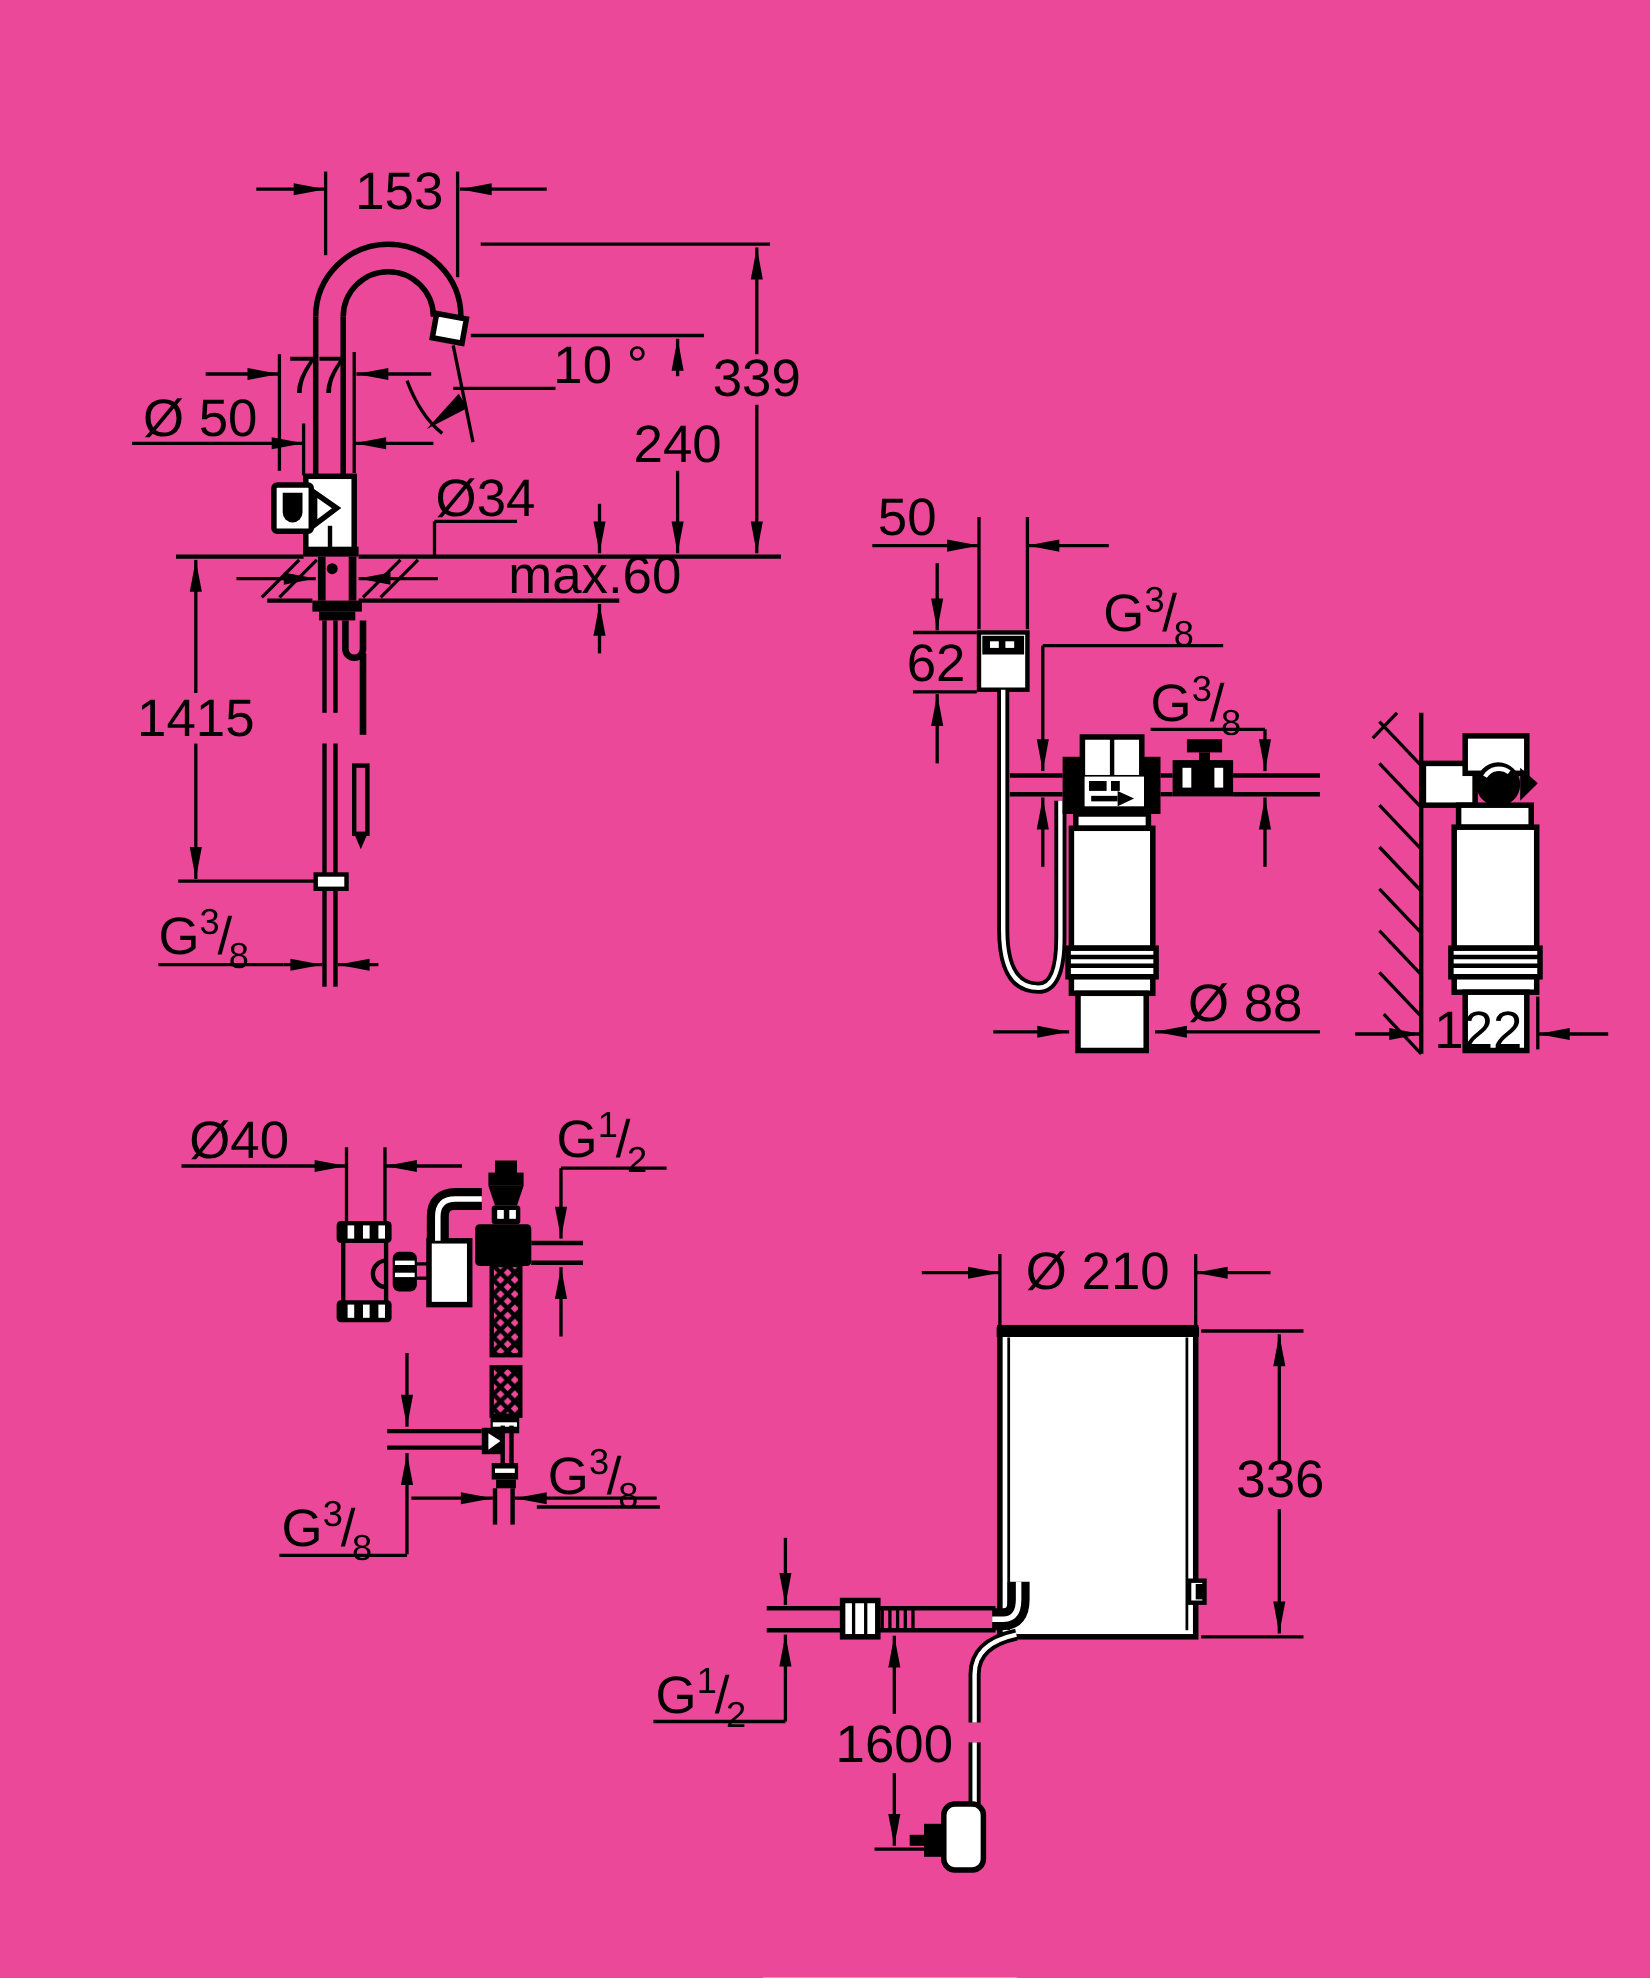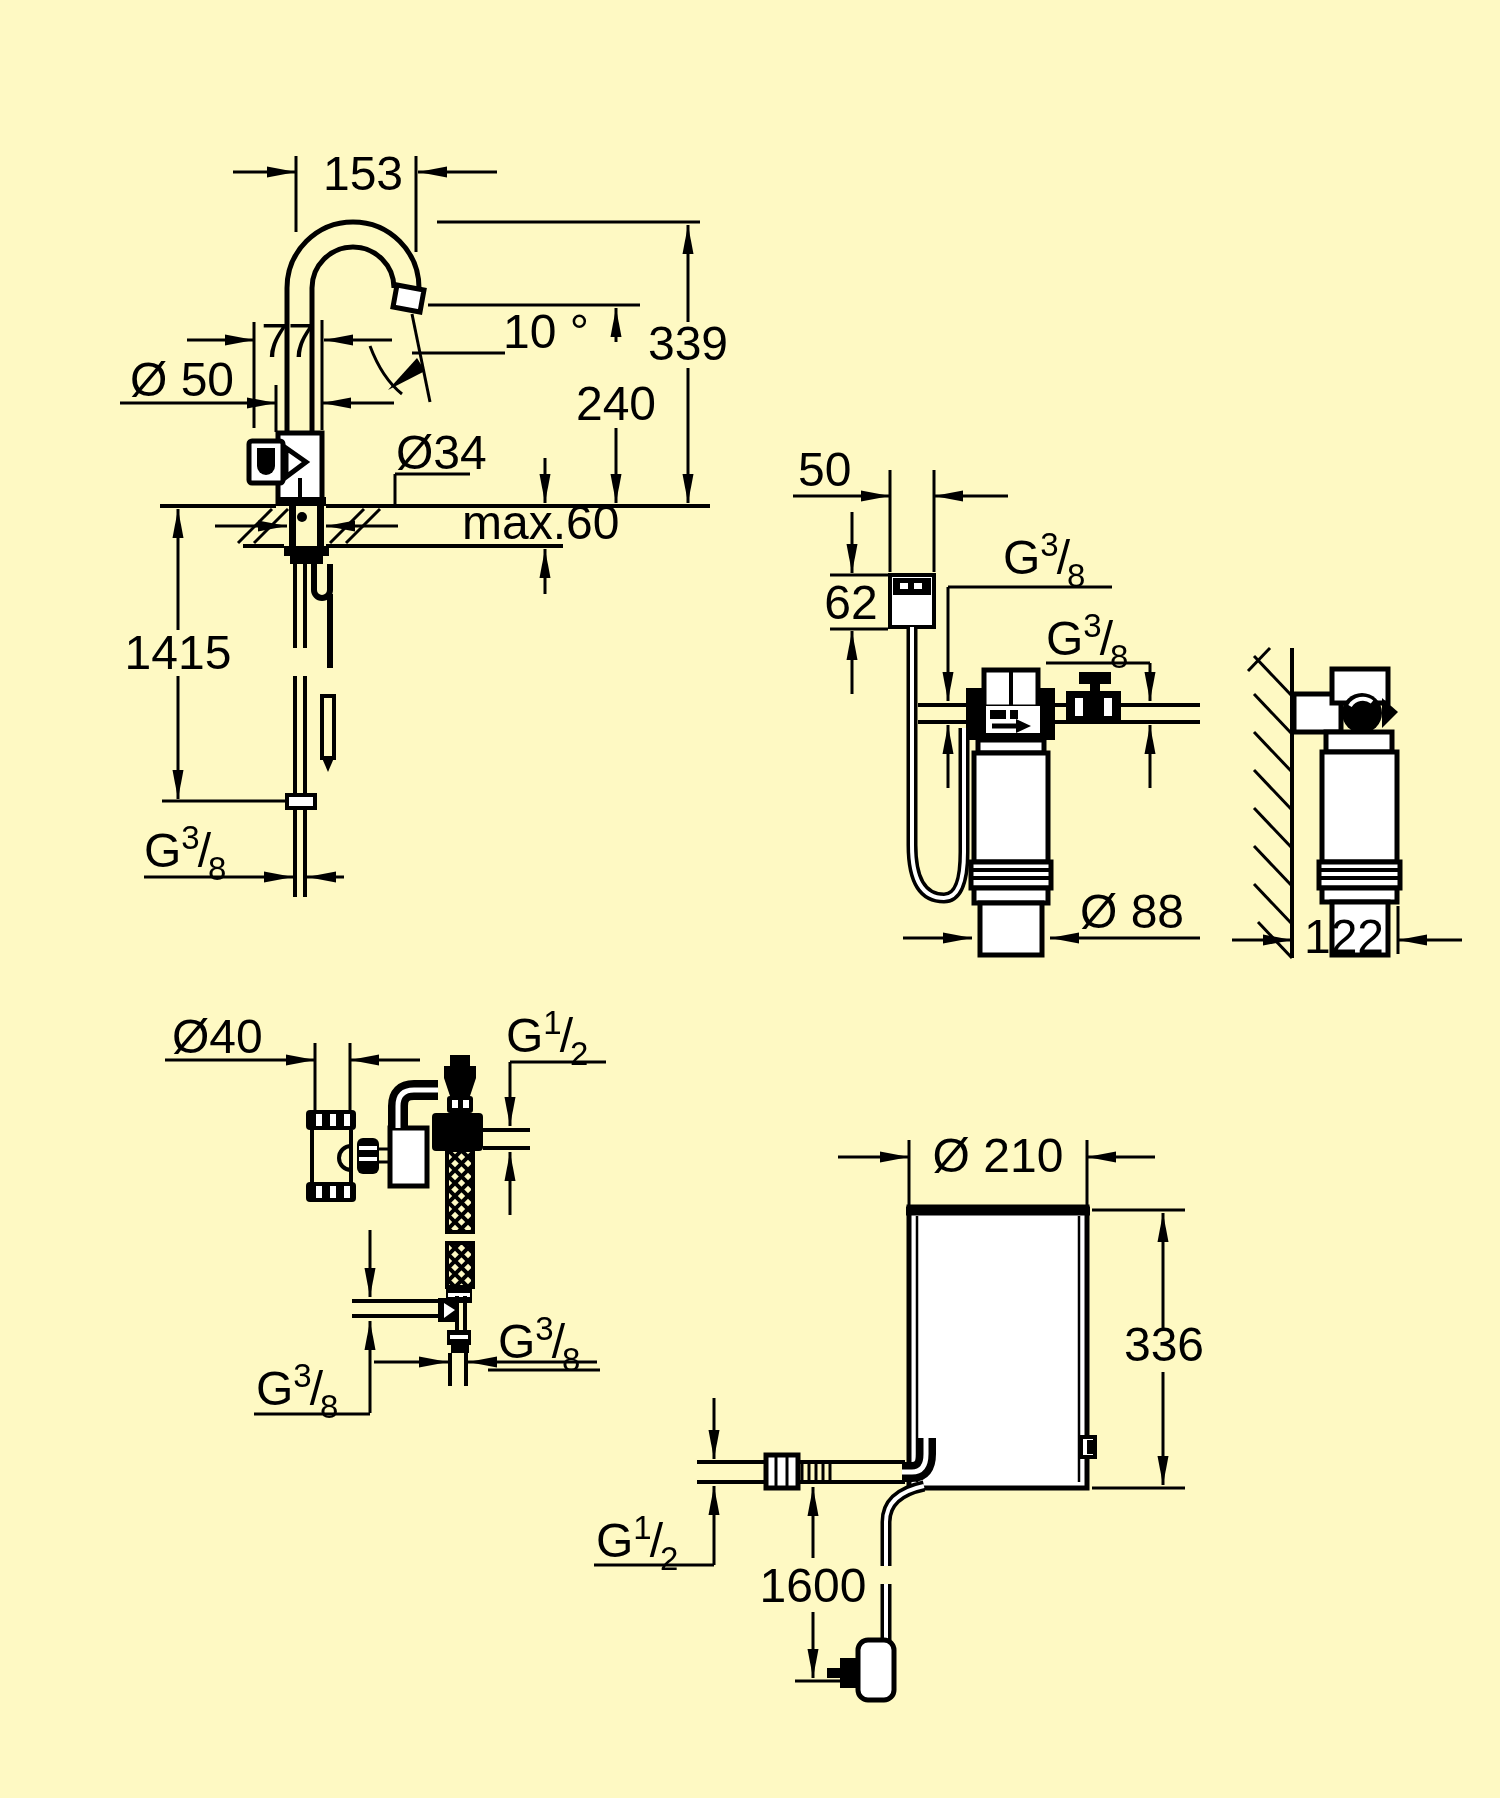--- a/index.html
+++ b/index.html
@@ -1,16 +1,16 @@
 <!DOCTYPE html>
 <html><head>
 <meta charset="utf-8">
 <style>
   html,body{margin:0;padding:0;background:#fff}
-  .page{width:1500px;height:1798px;background:#fef9c3;position:relative}
+  .page{width:1500px;height:1798px;background:#ec4899;position:relative}
   svg{display:block}
   .o {stroke:#000;stroke-width:5;fill:none}
   .o4{stroke:#000;stroke-width:4;fill:none}
   .d {stroke:#000;stroke-width:3;fill:none}
   .f {fill:#000;stroke:none}
   .w {fill:#fff;stroke:#000;stroke-width:5}
   .w4{fill:#fff;stroke:#000;stroke-width:4}
   .wl{stroke:#fff;stroke-width:4;fill:none}
   .th{stroke:#000;stroke-width:20;fill:none}
   .thw{stroke:#fff;stroke-width:5;fill:none}

